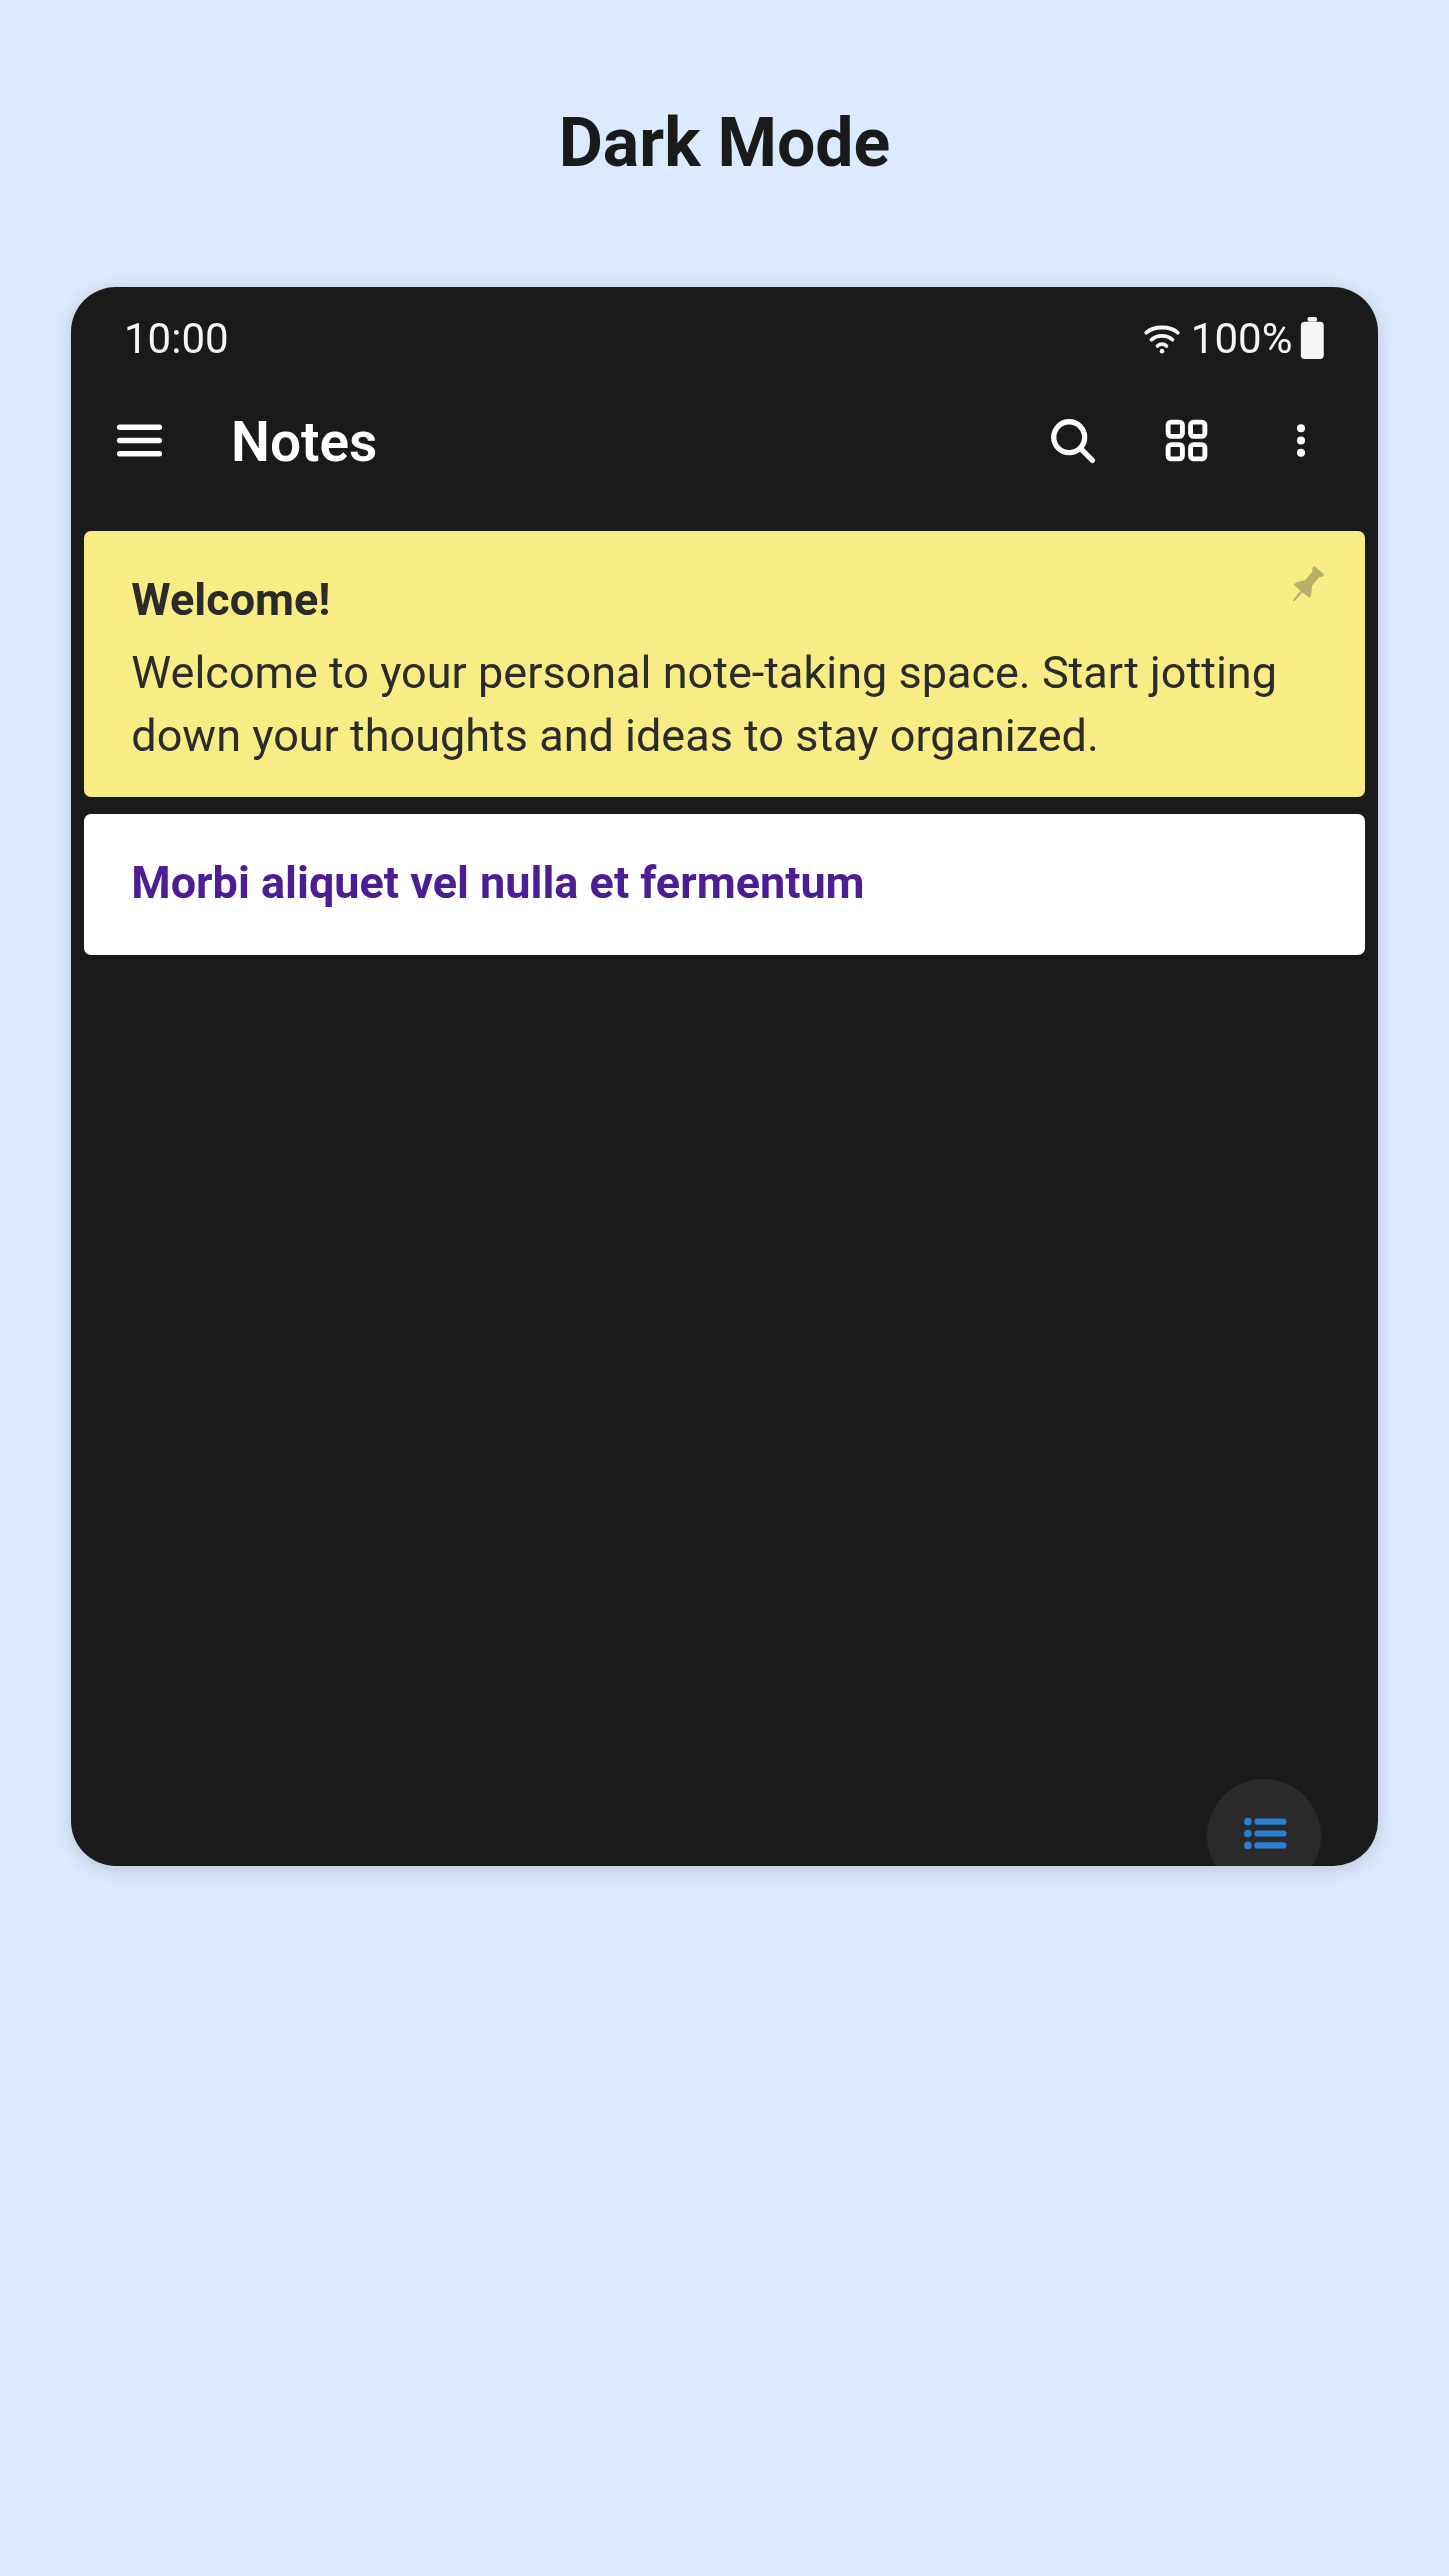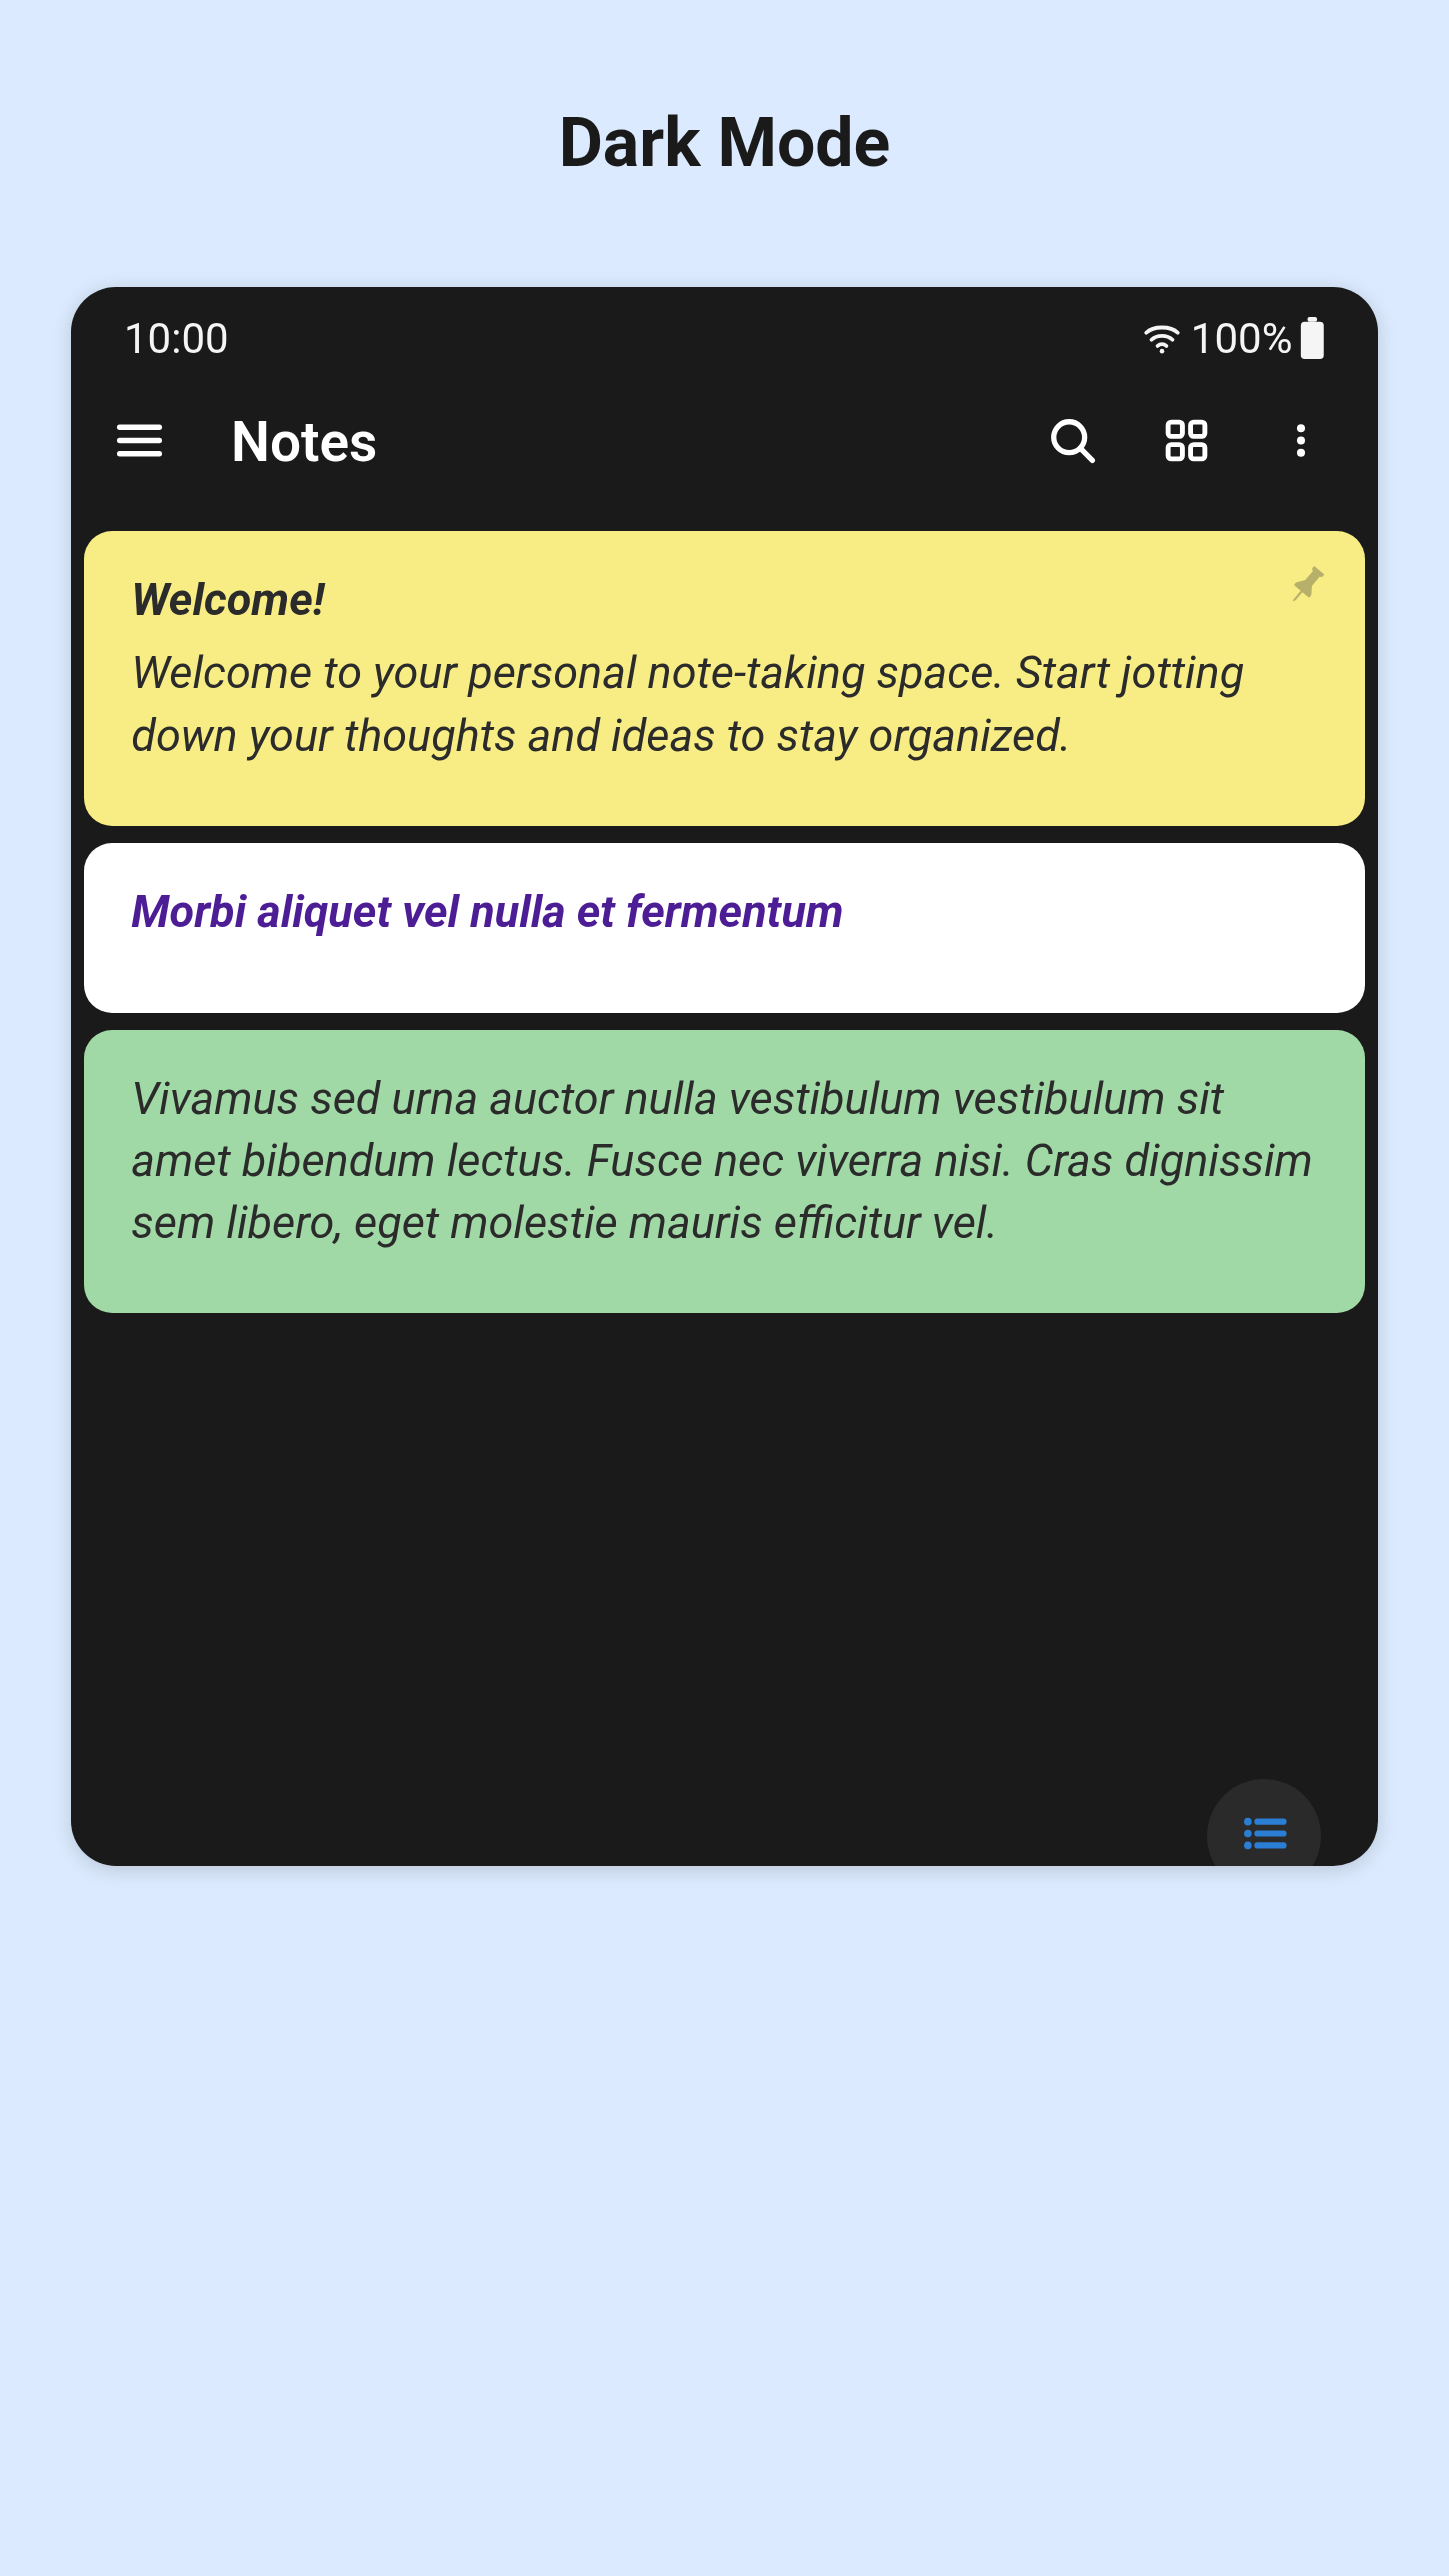--- a/index.html
+++ b/index.html
@@ -71,26 +71,25 @@
     display: flex; align-items: center; justify-content: center;
     cursor: pointer;
   }
   .notes-list {
     padding: 19px 13.3px;
     display: flex;
     flex-direction: column;
     gap: 17px;
   }
   .note-card {
-    border-radius: 28px;
-    padding: 38px 47px 59px 47px;
+    border-radius: 7px;
+    padding: 38px 47px 30px 47px;
     position: relative;
     font-size: 45px;
     line-height: 1.38;
-    font-style: italic;
   }
   .note-title {
     font-weight: 700;
     margin-bottom: 11.4px;
     font-size: 45px;
   }
   .note-body { font-weight: 400; }
   .pin {
     position: absolute;
     top: 28px;
@@ -196,23 +195,20 @@
         </svg>
       </span>
       <div class="note-title">Welcome!</div>
       <div class="note-body">Welcome to your personal note-taking space. Start jotting down your thoughts and ideas to stay organized.</div>
     </div>
 
     <div class="note-card note-white">
       <div class="note-title">Morbi aliquet vel nulla et fermentum</div>
     </div>
 
-    <div class="note-card note-green">
-      <div class="note-body">Vivamus sed urna auctor nulla vestibulum vestibulum sit amet bibendum lectus. Fusce nec viverra nisi. Cras dignissim sem libero, eget molestie mauris efficitur vel.</div>
-    </div>
 
   </div>
 
   <div class="fab">
     <span>
       <svg width="57" height="57" viewBox="0 0 24 24" stroke-linecap="round">
         <circle cx="5" cy="7" r="1.6" fill="#2a7fd4"></circle>
         <circle cx="5" cy="12" r="1.6" fill="#2a7fd4"></circle>
         <circle cx="5" cy="17" r="1.6" fill="#2a7fd4"></circle>
         <line x1="9" y1="7" x2="20" y2="7" stroke="#2a7fd4" stroke-width="2.6"></line>

